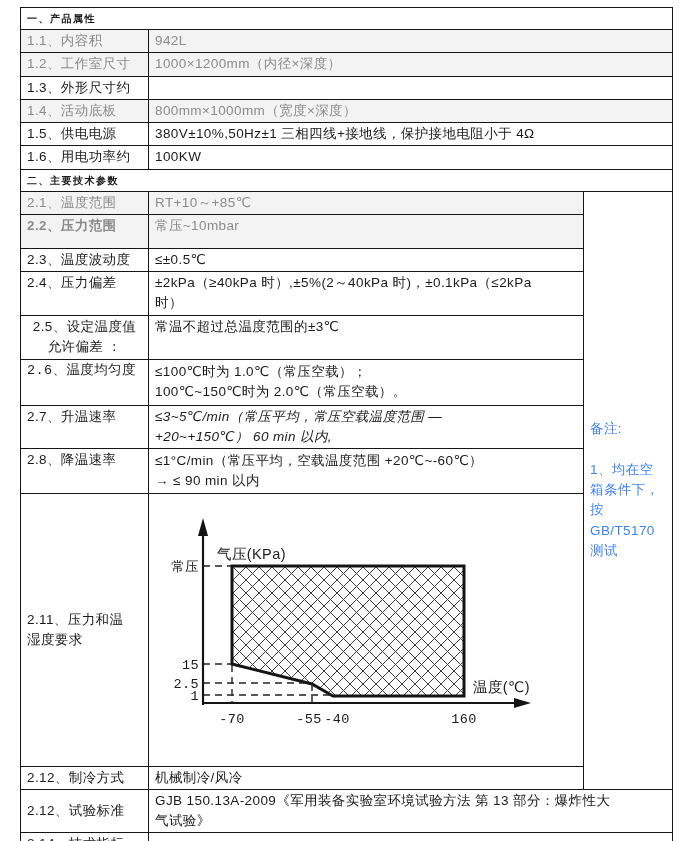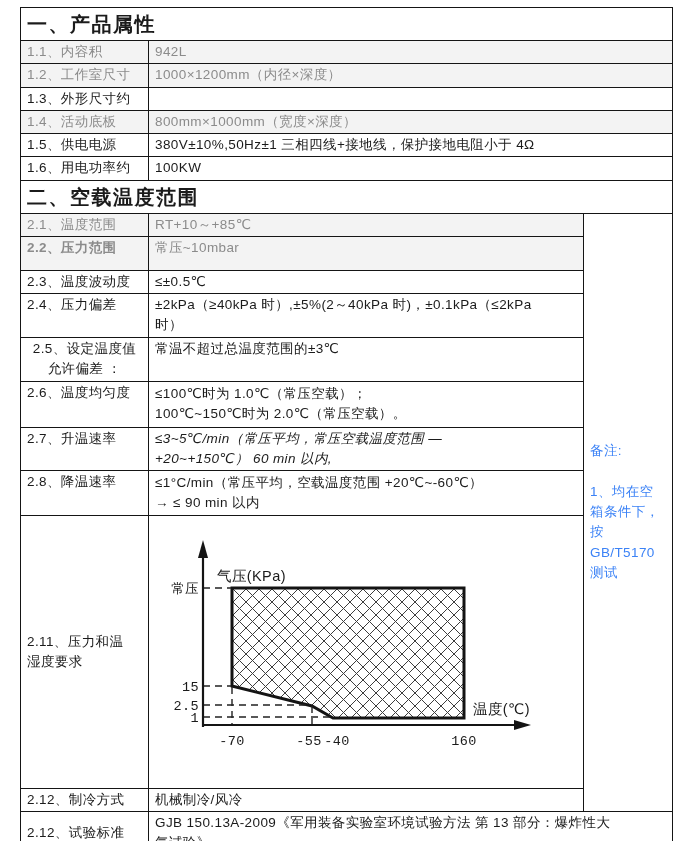--- a/index.html
+++ b/index.html
@@ -20,21 +20,21 @@
     padding:1px 6px;
     font-size:13.5px;
     line-height:1.5;
     vertical-align:middle;
     white-space:pre-line;
     overflow:hidden;
     letter-spacing:0.4px;
   }
   tr.sec td{
     font-weight:bold;
-    font-size:20px;
+    font-size:10px;
     letter-spacing:1.5px;
   }
   td.lbl{letter-spacing:0.6px;}
   tr.gray td{color:#8b8b8b;background:#f3f3f3;}
   td.spread{letter-spacing:3px;font-style:italic;}
   td.chart-cell{padding:0;background:#fff;vertical-align:top;}
   td.remark-cell{
     vertical-align:middle;
     font-size:13.5px;
     line-height:1.55;
@@ -78,21 +78,21 @@
     <tr style="height:22px">
       <td class="lbl">1.5、供电电源</td>
       <td colspan="2">380V±10%,50Hz±1 三相四线+接地线，保护接地电阻小于 4Ω</td>
     </tr>
     <tr style="height:22px">
       <td class="lbl">1.6、用电功率约</td>
       <td colspan="2">100KW</td>
     </tr>
 
     <tr class="sec" style="height:22px">
-      <td colspan="3">二、空载温度范围</td>
+      <td colspan="3">二、主要技术参数</td>
     </tr>
 
     <tr class="gray" style="height:22px">
       <td class="lbl">2.1、温度范围</td>
       <td>RT+10～+85℃</td>
       <td class="remark-cell" rowspan="10" style="color:#3b82f6;background:#fff;">备注:
 
 1、均在空
 箱条件下，
 按
@@ -111,21 +111,21 @@
       <td class="lbl" style="vertical-align:top;">2.4、压力偏差</td>
       <td style="vertical-align:top;">±2kPa（≥40kPa 时）,±5%(2～40kPa 时)，±0.1kPa（≤2kPa
 时）</td>
     </tr>
     <tr style="height:43px">
       <td class="lbl" style="vertical-align:top;text-align:center;">2.5、设定温度值
 允许偏差 ：</td>
       <td style="vertical-align:top;">常温不超过总温度范围的±3℃</td>
     </tr>
     <tr style="height:46px">
-      <td class="lbl" style="vertical-align:top;">2.6、温度均匀度</td>
+      <td class="lbl" style="vertical-align:top;font-family:Liberation Mono, monospace;">2.6、温度均匀度</td>
       <td>≤100℃时为 1.0℃（常压空载）；
 100℃~150℃时为 2.0℃（常压空载）。</td>
     </tr>
     <tr style="height:43px">
       <td class="lbl" style="vertical-align:top;">2.7、升温速率</td>
       <td class="spread">≤3~5℃/min（常压平均，常压空载温度范围 —
 +20~+150℃） 60 min 以内,</td>
     </tr>
     <tr style="height:45px">
       <td class="lbl" style="vertical-align:top;">2.8、降温速率</td>

